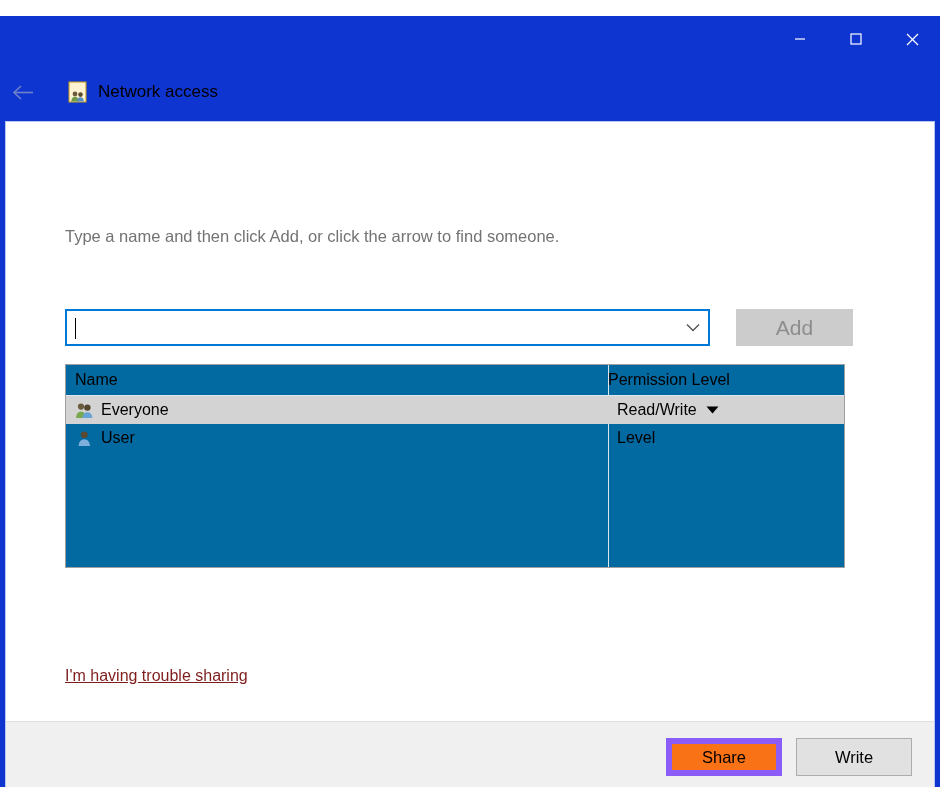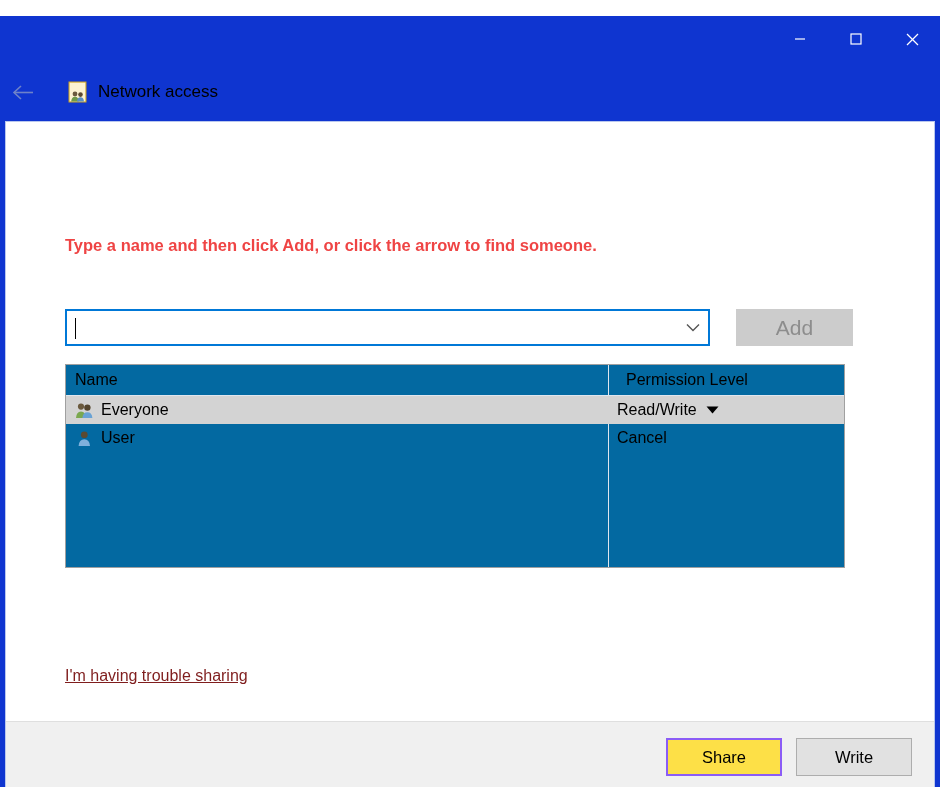--- a/index.html
+++ b/index.html
@@ -110,26 +110,25 @@
     left: 59px;
     top: 33px;
     font-size: 25px;
     line-height: 30px;
     color: #14529e;
     white-space: nowrap;
   }
   .subtext {
     position: absolute;
     left: 59px;
-    top: 112px;
+    top: 103px;
     font-size: 16.5px;
     line-height: 22px;
-    color: #ef4444;
+    color: #737373;
     white-space: nowrap;
-    font-weight: bold;
   }
 
   
   .combo-row {
     position: absolute;
     left: 59px;
     top: 187px;
     width: 780px;
     height: 37px;
   }
@@ -214,21 +213,21 @@
   }
   .lv-th {
     font-size: 16px;
     color: #000000;
     display: flex;
     align-items: center;
     box-sizing: border-box;
     height: 100%;
   }
   .lv-th.name { width: 542px; padding-left: 9px; }
-  .lv-th.perm { flex: 1 1 auto; padding-left: 18px; }
+  .lv-th.perm { flex: 1 1 auto; padding-left: 0; }
   .lv-divider {
     position: absolute;
     left: 542px;
     top: 0;
     bottom: 0;
     width: 1px;
     background: #dfe6ef;
   }
   .lv-rows { position: relative; }
   .lv-row {
@@ -302,22 +301,22 @@
     font-family: "Liberation Sans", sans-serif;
     font-size: 16.5px;
     color: #000000;
     display: flex;
     align-items: center;
     justify-content: center;
     background: #e1e1e1;
     border: 1px solid #adadad;
   }
   .btn.default {
-    background: #fde047;
-    border: 2px solid #8b5cf6;
+    background: #f97316;
+    border: 6px solid #8b5cf6;
     text-align: right;
   }
 </style>
 </head>
 <body>
 
 <div class="window">
 
   <div class="titlebar">
 
@@ -418,21 +417,21 @@
             <div class="lv-cell-name">
               <span class="row-icon">
                 <svg width="19" height="19" viewBox="0 0 19 19">
                   <circle cx="9.3" cy="5.8" r="3.4" fill="#5b4a31"></circle>
                   <path d="M3.6 17 Q4.1 10.3 9.3 10.3 Q14.5 10.3 15 17 Z" fill="#7fb0dc"></path>
                 </svg>
               </span>
               <span>User</span>
             </div>
             <div class="lv-cell-perm">
-              <span>Cancel</span>
+              <span>Level</span>
             </div>
           </div>
 
         </div>
       </div>
 
       <div class="trouble-link">I'm having trouble sharing</div>
 
     </div>
 

